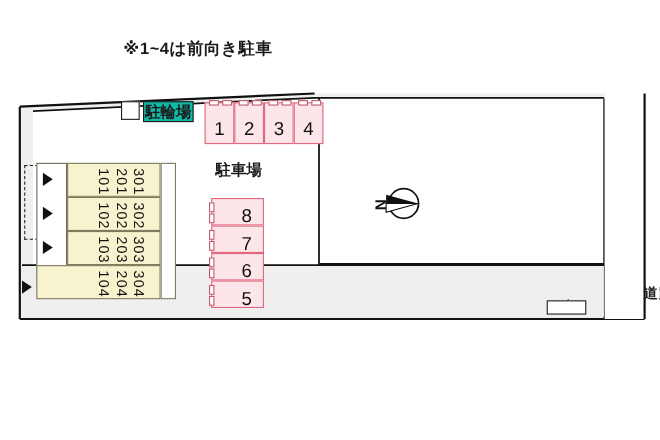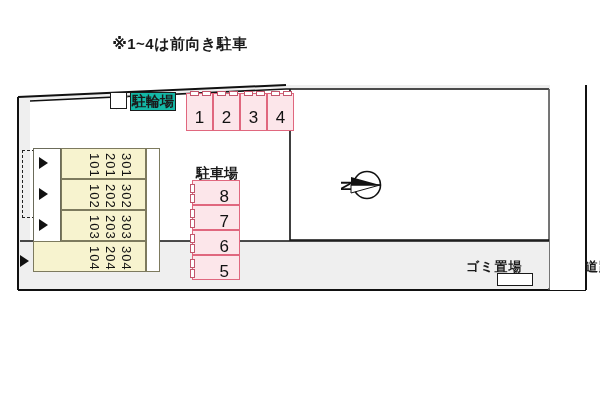--- a/index.html
+++ b/index.html
@@ -30,21 +30,21 @@
   .lbl-chuurinjou{
     left:130px;top:92px;font-size:14px;font-weight:bold;
     border:1.4px solid #1a1a1a;background:#14b8a6;
     padding:0 1px;line-height:17px;height:17px;
   }
   .lbl-propane{
     left:78px;top:112px;font-size:16px;font-weight:500;
     letter-spacing:0px;
   }
   .lbl-chuushajou{
-    left:196px;top:146px;font-size:14px;font-weight:bold;margin-top:19px;
+    left:196px;top:146px;font-size:14px;font-weight:bold;
   }
   .lbl-gomi{
     left:466px;top:258px;font-size:13px;font-weight:bold;
     letter-spacing:1px;
   }
   .lbl-douro{
     left:585px;top:258px;font-size:13px;font-weight:bold;
     letter-spacing:1px;
   }
 
@@ -239,18 +239,17 @@
   </div>
 
   <div style="position:absolute;left:146px;top:148px;width:14px;height:124px;
               background:#ffffff;border:1px solid #7d7a5e;box-sizing:border-box;"></div>
 
   <div class="arrowmark" style="left:39px;top:157px;"></div>
   <div class="arrowmark" style="left:39px;top:188px;"></div>
   <div class="arrowmark" style="left:39px;top:219px;"></div>
   <div class="arrowmark" style="left:20px;top:255px;"></div>
 
-  <div class="lbl lbl-gomi">ゴミ置場</div>
   <div class="minibox" style="left:497px;top:273px;width:36px;height:13px;"></div>
 
   <div class="lbl lbl-douro">道路</div>
 
 </div>
 
 </body></html>

